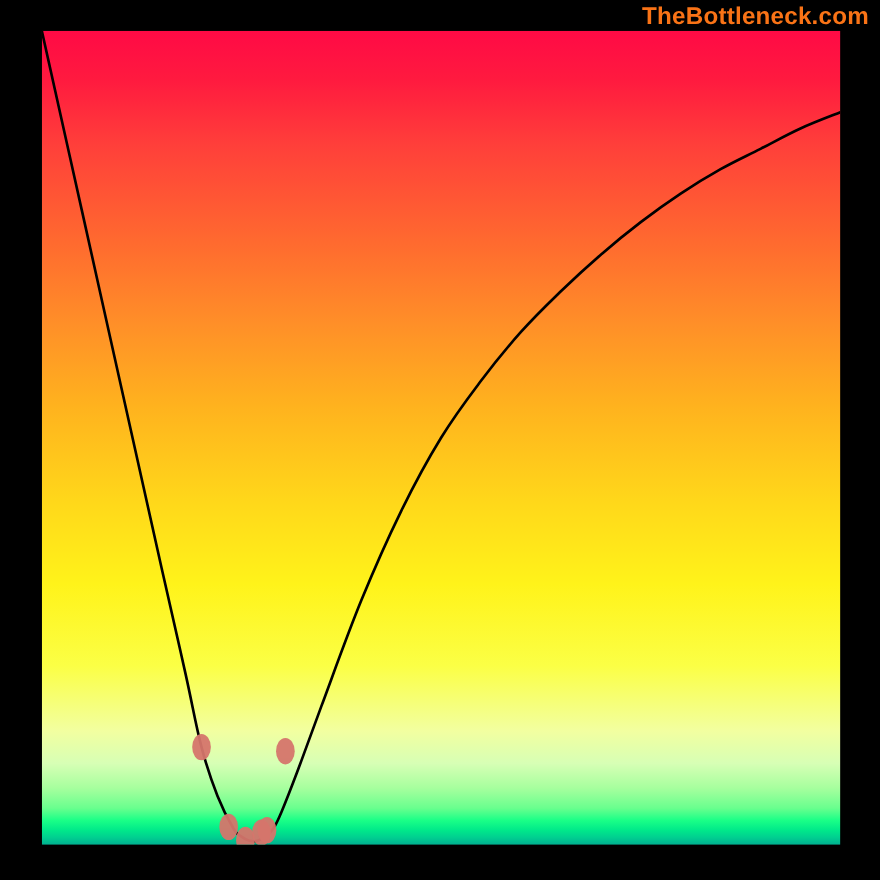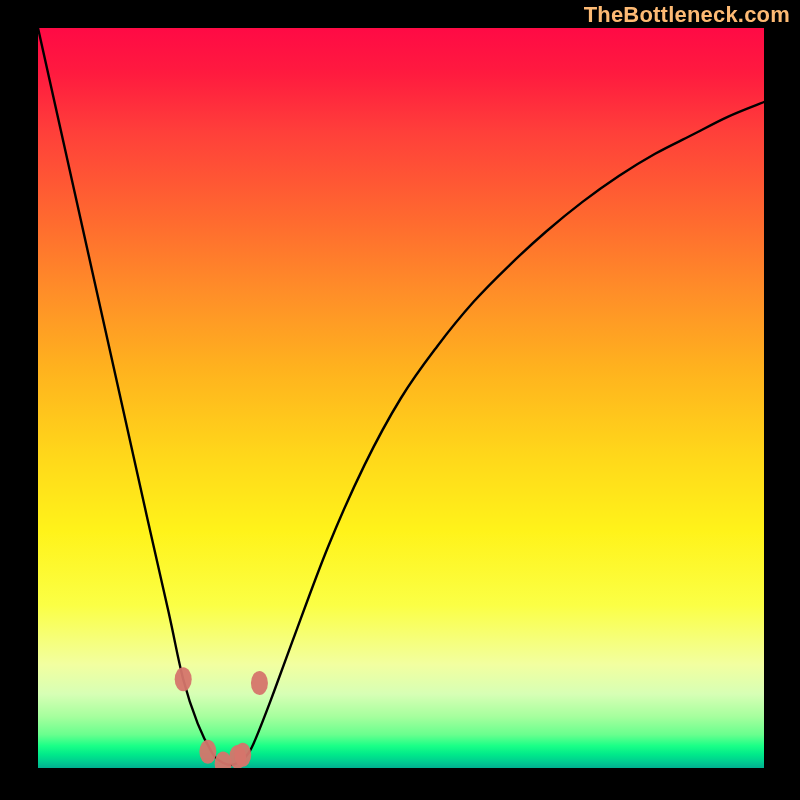--- a/index.html
+++ b/index.html
@@ -14,21 +14,21 @@
   .frame {
     position: absolute;
     left: 0; top: 0;
     width: 800px; height: 800px;
     background: #000;
   }
   .watermark {
     position: absolute;
     top: 2px;
     right: 10px;
-    color: #fdba74;
+    color: #f97316;
     font-size: 22px;
     font-weight: 600;
     letter-spacing: 0.2px;
     z-index: 10;
   }
   .plot-area {
     position: absolute;
     left: 38px;
     top: 28px;
     width: 726px;

